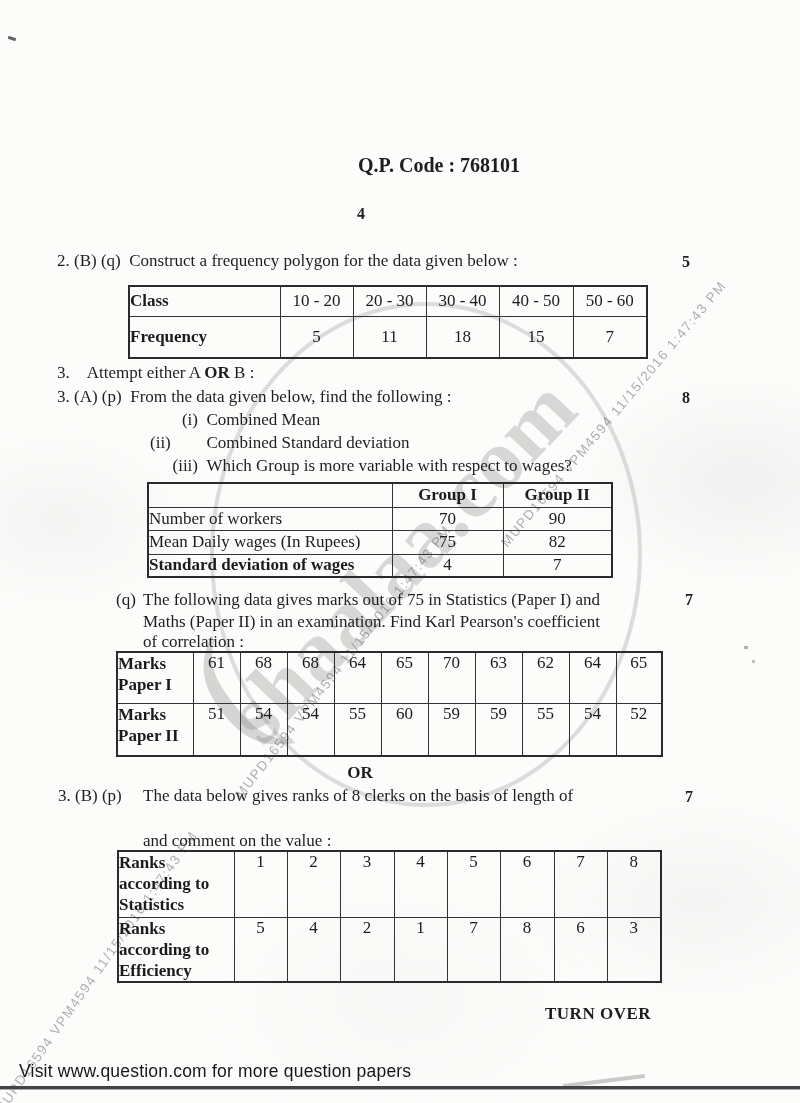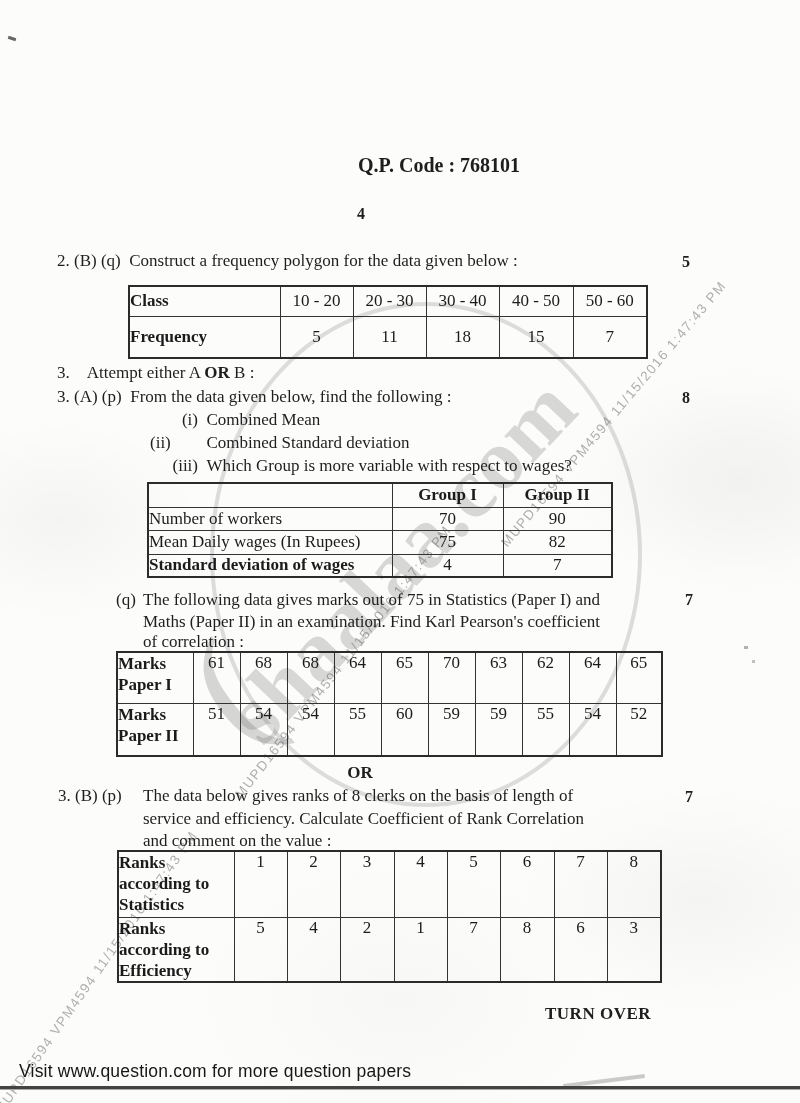--- a/index.html
+++ b/index.html
@@ -226,21 +226,20 @@
       <td class="val top num-top">54</td>
       <td class="val top num-top">52</td>
     </tr>
   </tbody>
     </table>
 
   <div class="abs t b" style="left:300px;top:763px;width:120px;text-align:center;">OR</div>
 
   <div class="abs t" style="left:42px;top:786px;margin-left:16px;">3. (B) (p)</div>
   <div class="abs t" style="left:143px;top:786px;">The data below gives ranks of 8 clerks on the basis of length of</div>
-  <div class="abs t" style="left:143px;top:809px;">service and efficiency. Calculate Coefficient of Rank Correlation</div>
   <div class="abs t" style="left:143px;top:831px;">and comment on the value :</div>
   <div class="abs marks" style="left:685px;top:788px;">7</div>
 
   <table class="doc" style="left:117px;top:850px;width:543px;">
     <colgroup>
         <col style="width:116px">
         <col style="width:53px">
         <col style="width:53px">
         <col style="width:54px">
         <col style="width:53px">

